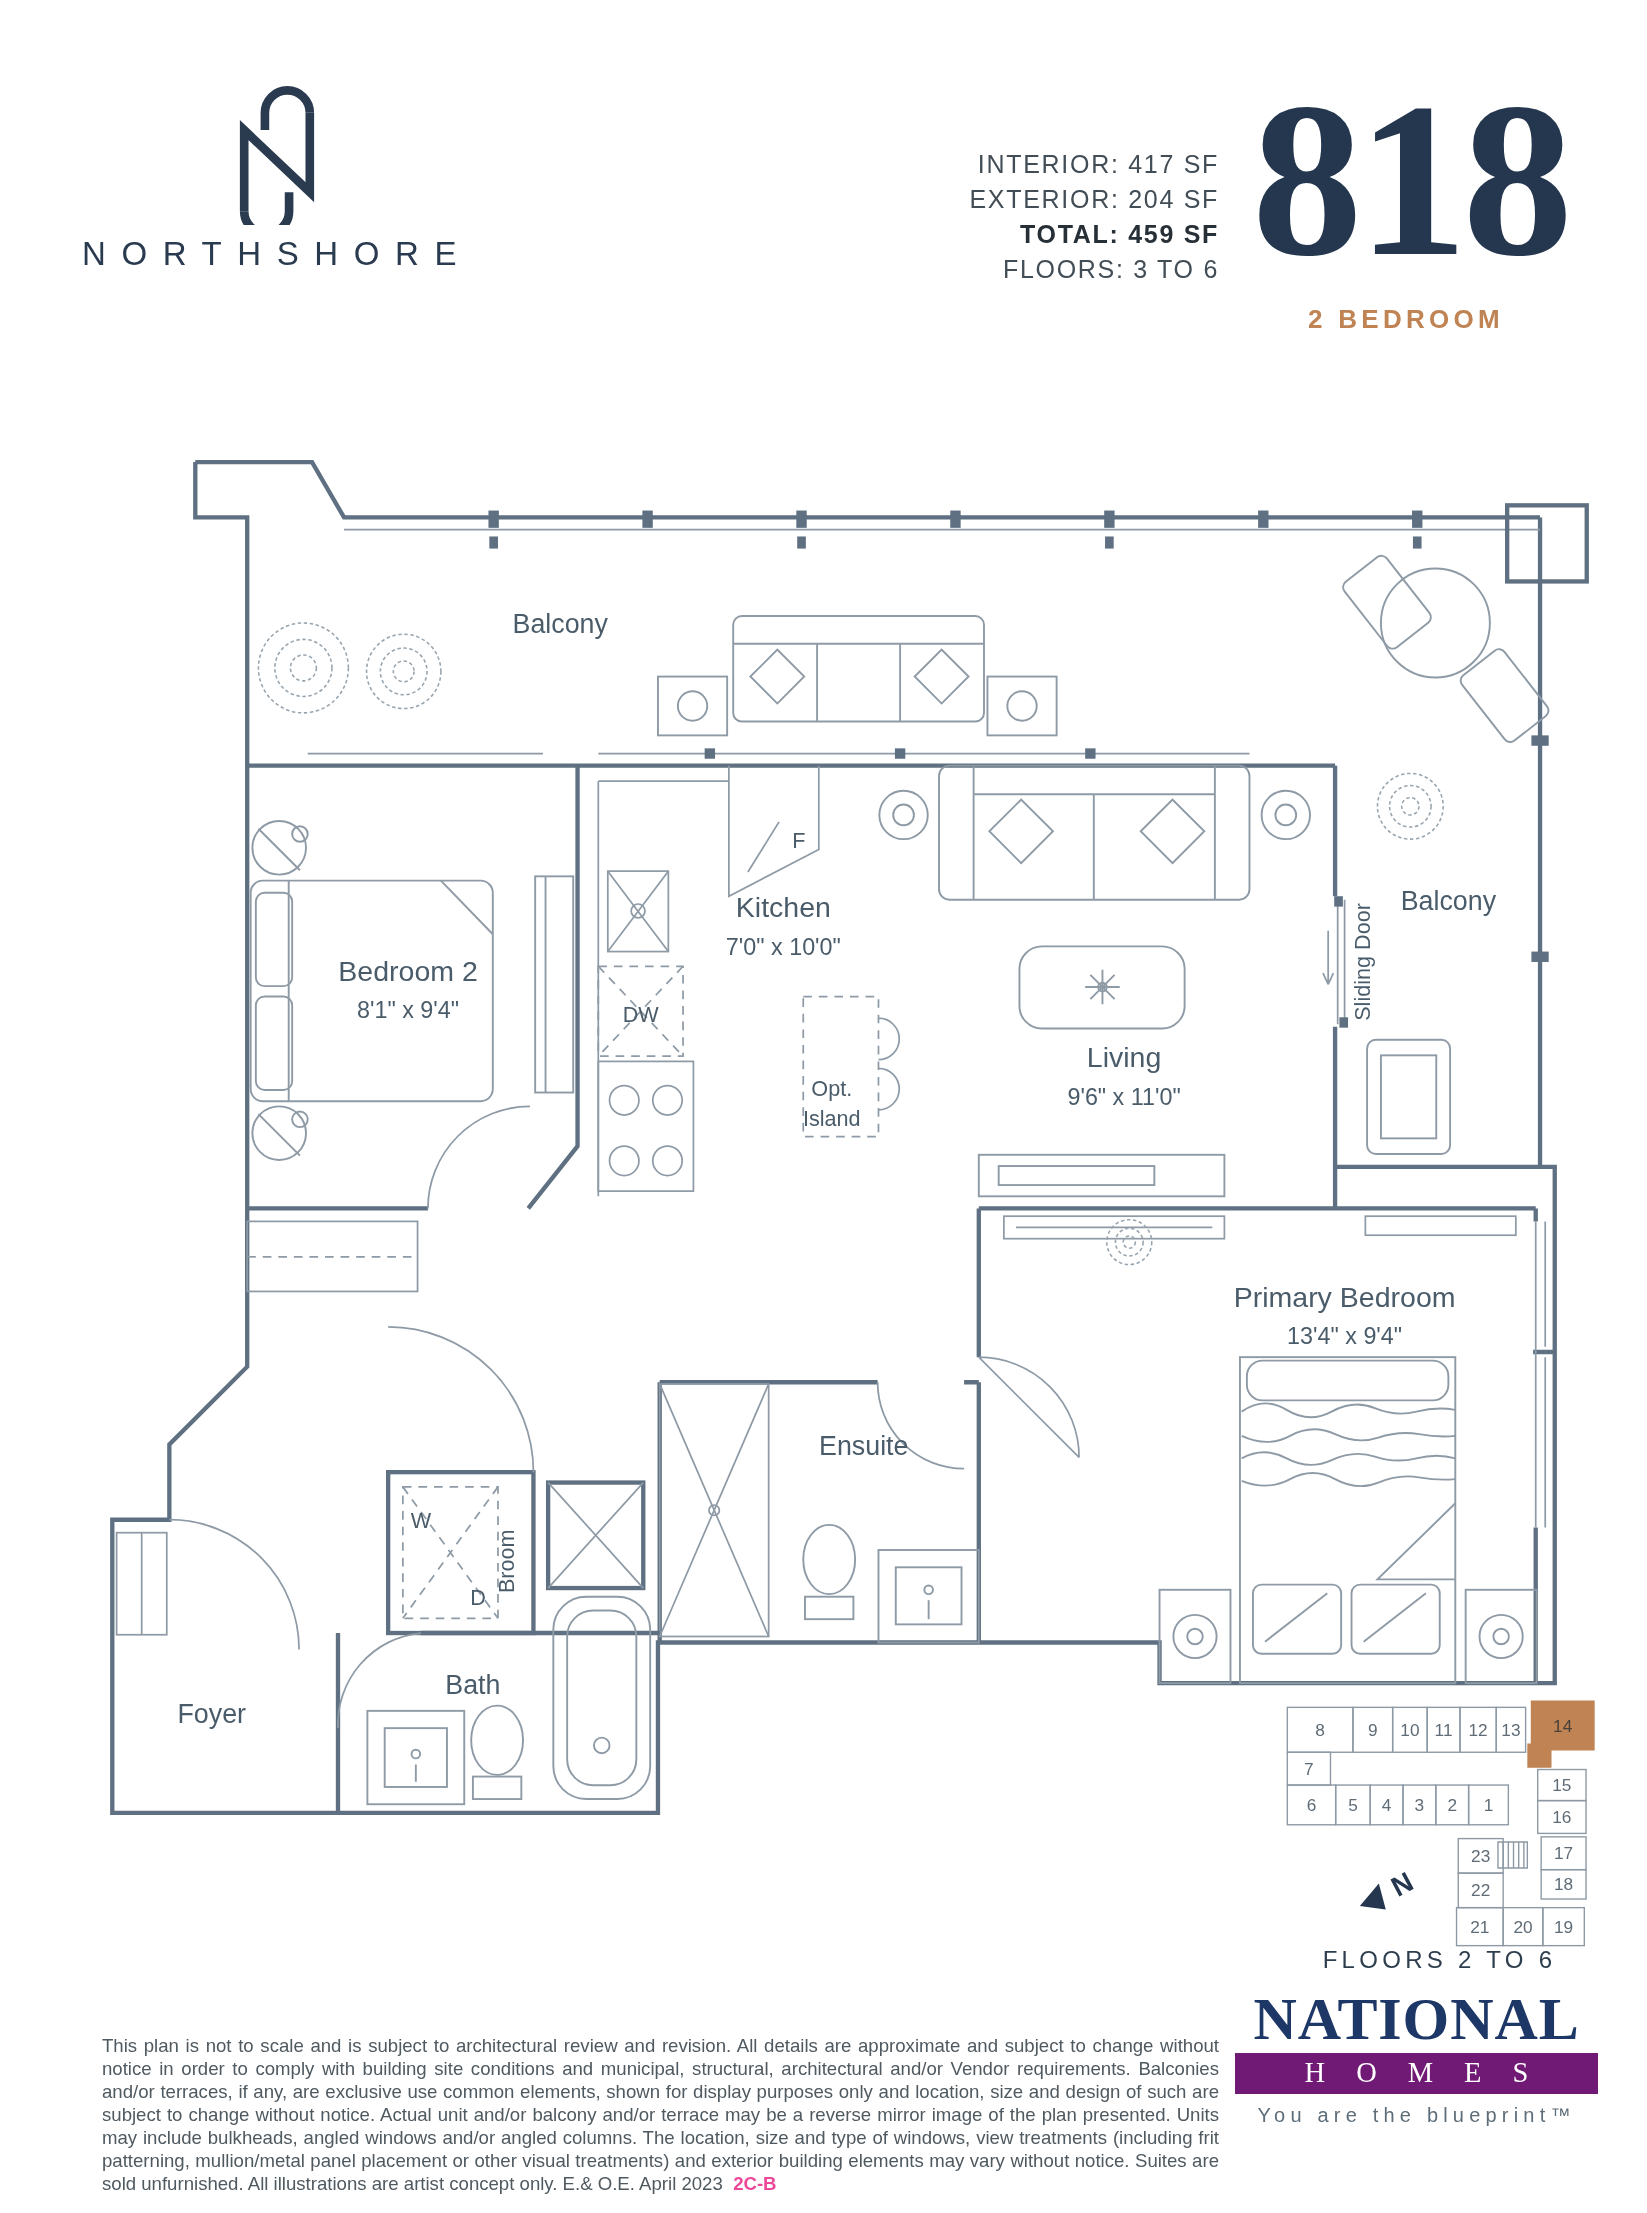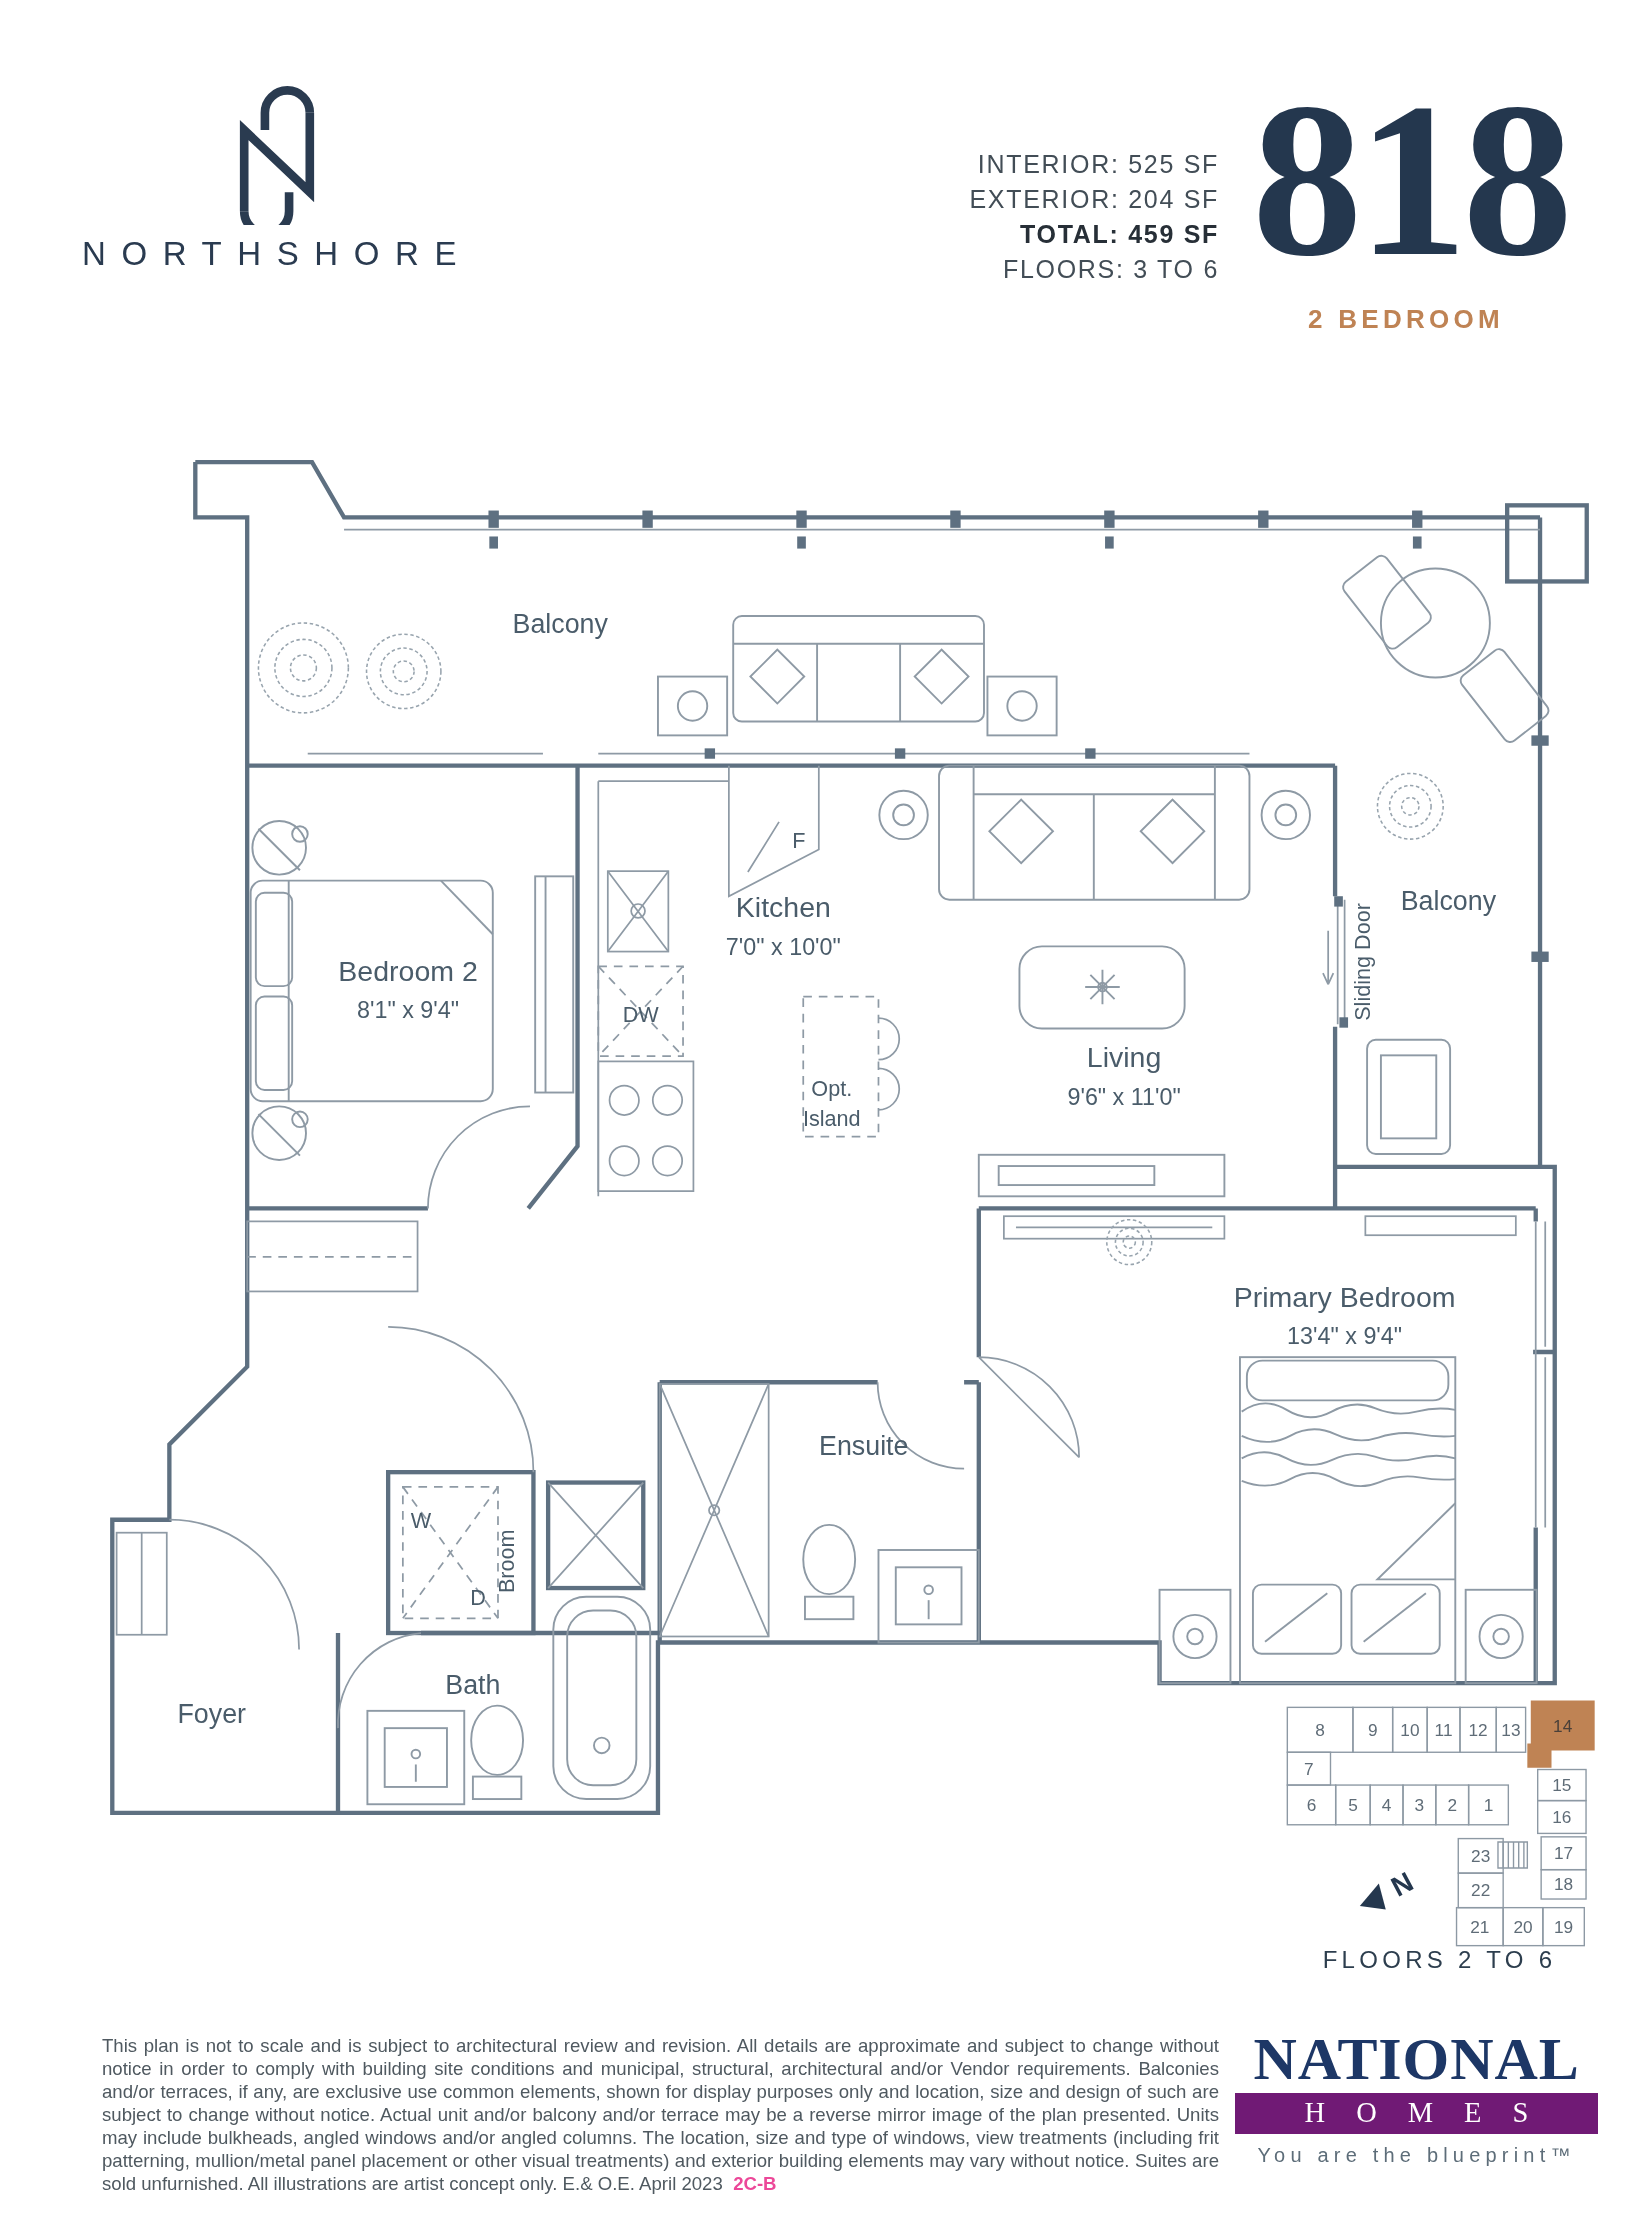--- a/index.html
+++ b/index.html
@@ -33,21 +33,21 @@
   .kcell{stroke:#8d99a4;stroke-width:1.6;fill:none;}
   .knum{fill:#5f6c77;font-size:20px;text-anchor:middle;dominant-baseline:central;}
   .knum-hl{fill:#4a4039;font-size:20px;text-anchor:middle;dominant-baseline:central;}
   #keyplan-caption{left:1271px;top:1946px;width:337px;text-align:center;font-size:24px;
                    letter-spacing:4.3px;color:#2d3e4e;}
   
   #disclaimer{left:102px;top:2015px;width:1117px;font-size:18.6px;line-height:23px;
               color:#4f5960;text-align:justify;}
   #disclaimer b{color:#ec4899;}
   
-  #footer-logo{left:1235px;top:1987px;width:363px;text-align:center;margin-top:40px;}
+  #footer-logo{left:1235px;top:1987px;width:363px;text-align:center;}
   #footer-logo .nat{font-family:"Liberation Serif",serif;font-weight:900;font-size:60px;
                     line-height:64px;color:#1d3766;letter-spacing:0.9px;}
   #footer-logo .homes-bar{margin-top:1.7px;height:41px;background:#701a75;display:flex;
                           align-items:center;justify-content:center;}
   #footer-logo .homes-bar span{font-family:"Liberation Serif",serif;font-size:28.5px;color:#ffffff;
                                letter-spacing:31px;margin-right:-31px;}
   #footer-logo .tagline{margin-top:10.4px;font-size:20px;letter-spacing:5.2px;color:#5d6d79;}
 </style>
 </head>
 <body>
@@ -57,21 +57,21 @@
   <svg class="abs" style="left:218px;top:80px;width:118px;height:145px" viewBox="0 0 136 168">
     <g fill="none" stroke="#2a3b50" stroke-width="10">
       <path d="M30,152 V58 L106,130 V38"></path>
       <path d="M106,38 A26,26 0 0 0 54,38 L54,58"></path>
       <path d="M30,152 A26,26 0 0 0 82,152 L82,130"></path>
     </g>
   </svg>
   <div class="abs" id="brand-name">NORTHSHORE</div>
 
   <div class="abs" id="stats">
-    <div>INTERIOR: 525 SF</div>
+    <div>INTERIOR: 417 SF</div>
     <div>EXTERIOR: 204 SF</div>
     <div class="bold">TOTAL: 459 SF</div>
     <div>FLOORS: 3 TO 6</div>
   </div>
 
   <div class="abs" id="unit-number">818</div>
   <div class="abs" id="unit-type">2 BEDROOM</div>
 
   <svg class="abs" style="left:82px;top:450px;width:1548px;height:1375px" viewBox="0 0 1790 1590">
 

